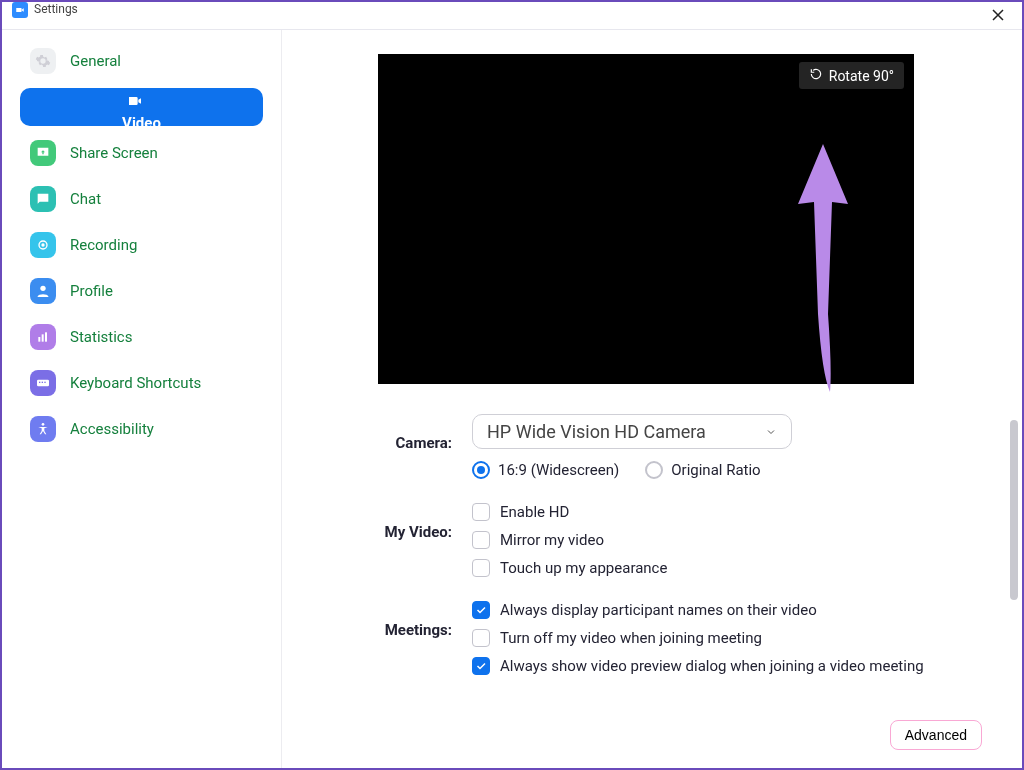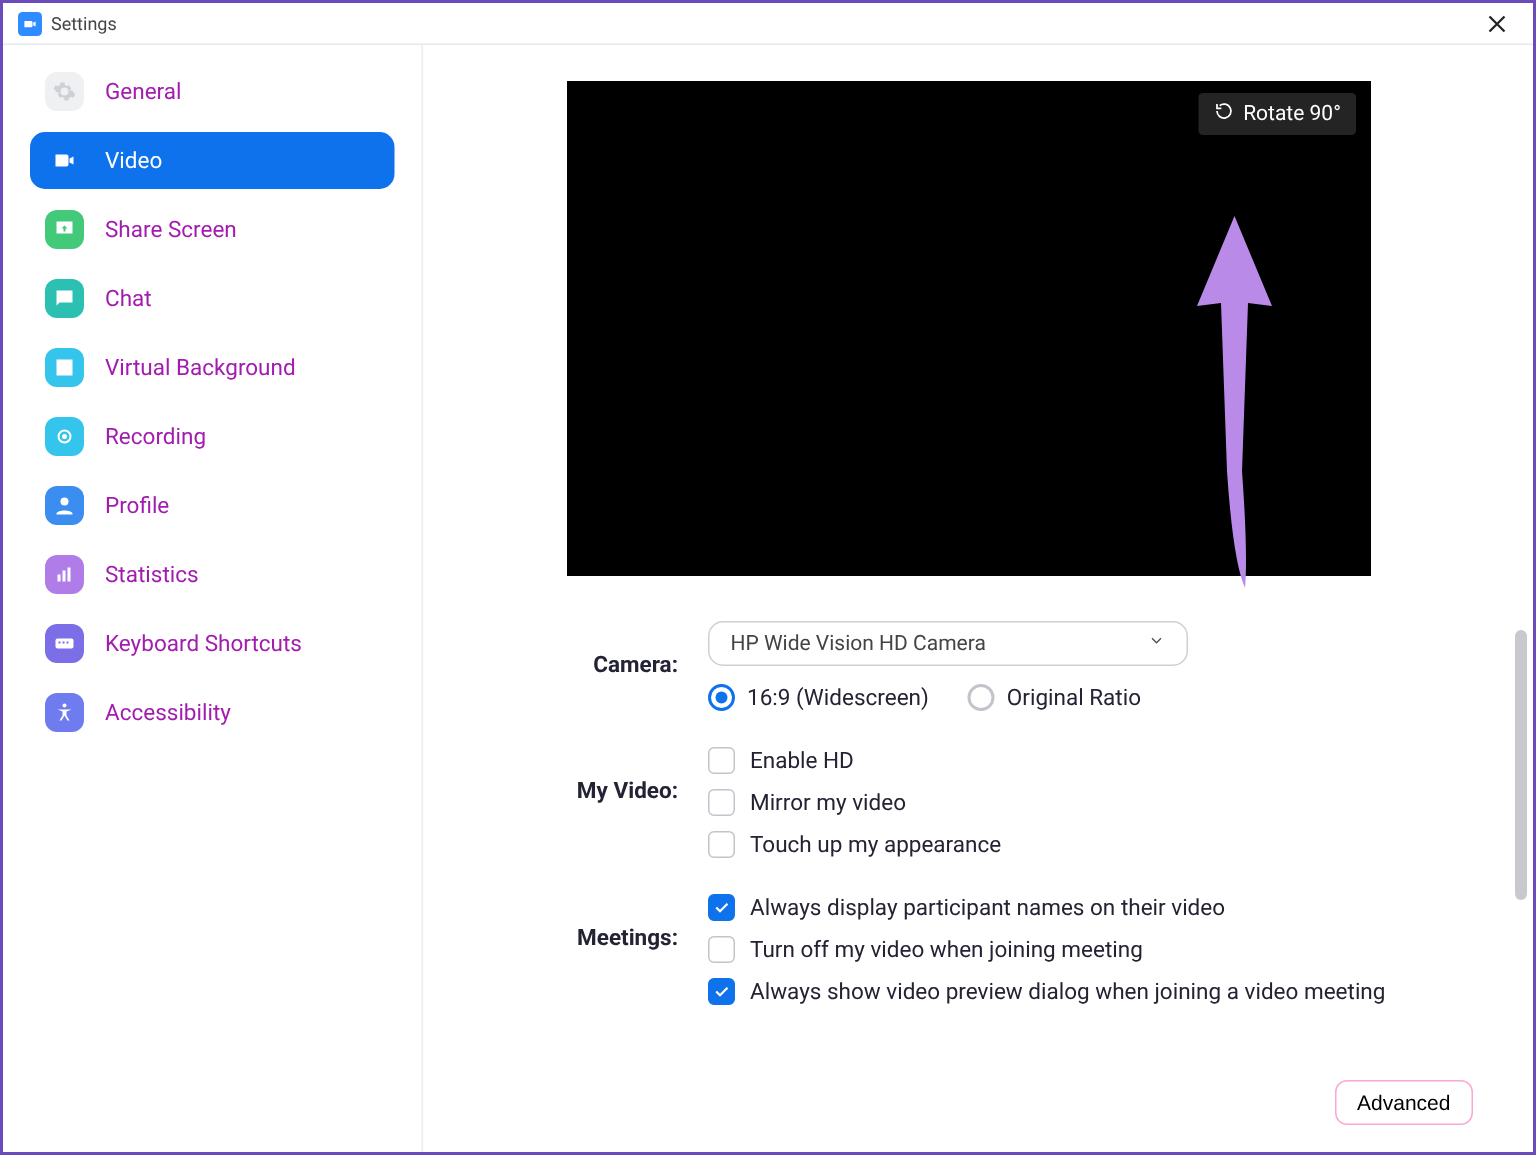--- a/index.html
+++ b/index.html
@@ -13,21 +13,21 @@
   .window {
     width: 1024px; height: 770px;
     border: 2px solid #6a4bbb;
     display: flex; flex-direction: column;
     position: relative;
     overflow: hidden;
   }
   .titlebar {
     height: 28px;
     border-bottom: 1px solid #e7e7ee;
-    display: flex; align-items: center;
+    display: flex; 
     padding: 0 6px 0 10px;
   }
   .app-icon {
     width: 16px; height: 16px;
     background: #2d8cff;
     border-radius: 3px;
     display: flex; align-items: center; justify-content: center;
     margin-right: 6px;
   }
   .app-icon svg { width: 10px; height: 10px; fill:#fff; }
@@ -50,26 +50,27 @@
     border-right: 1px solid #ececf0;
   }
   .side-item {
     display: flex; align-items: center;
     height: 38px;
     border-radius: 10px;
     padding: 0 10px;
     margin-bottom: 8px;
     cursor: pointer;
     font-size: 15px;
-    color: #a21caf;
+    color: #15803d;
   }
   .side-item.active {
     background: #0e72ed;
     color: #fff;
-    font-weight: 400;
+    font-weight: 700;
+    flex-direction: column;
   }
   .side-item .icon {
     width: 26px; height: 26px;
     border-radius: 8px;
     display:flex; align-items:center; justify-content:center;
     margin-right: 14px;
     flex-shrink:0;
   }
   .side-item.active .icon { background: rgba(255,255,255,0); }
   .icon svg { width: 16px; height: 16px; }
@@ -112,21 +113,21 @@
     margin-top: 16px;
   }
   .form-controls { flex:1; }
   .select {
     width: 320px;
     border:1px solid #cfcfd6;
     border-radius: 10px;
     padding: 6px 14px;
     display:flex; align-items:center; justify-content:space-between;
     cursor:pointer;
-    font-size:14px;
+    font-size:18px;
     color:#444;
     margin-bottom: 12px;
   }
   .select svg { width:12px; height:12px; stroke:#555; stroke-width:2; fill:none;}
   .radio-row, .check-row {
     display:flex; align-items:center;
     margin-bottom: 10px;
     cursor:pointer;
     font-size:15px;
   }
@@ -219,28 +220,20 @@
         </span>
         <span>Share Screen</span>
       </div>
       <div class="side-item">
         <span class="icon" style="background:#2cc0b3">
           <svg viewBox="0 0 24 24" fill="#fff">
               <path d="M4 4h16v12H7l-3 3V4z"></path>
             </svg>
         </span>
         <span>Chat</span>
-      </div>
-      <div class="side-item">
-        <span class="icon" style="background:#35c4eb">
-          <svg viewBox="0 0 24 24" fill="#fff">
-              <path d="M4 4h16v16H4zM12 7a3 3 0 1 1 0 6 3 3 0 0 1 0-6zm-5 11c1-3 9-3 10 0H7z"></path>
-            </svg>
-        </span>
-        <span>Virtual Background</span>
       </div>
       <div class="side-item">
         <span class="icon" style="background:#35c4eb">
           <svg viewBox="0 0 24 24">
               <circle cx="12" cy="12" r="6" fill="none" stroke="#fff" stroke-width="2"></circle>
               <circle cx="12" cy="12" r="2.5" fill="#fff"></circle>
             </svg>
         </span>
         <span>Recording</span>
       </div>

